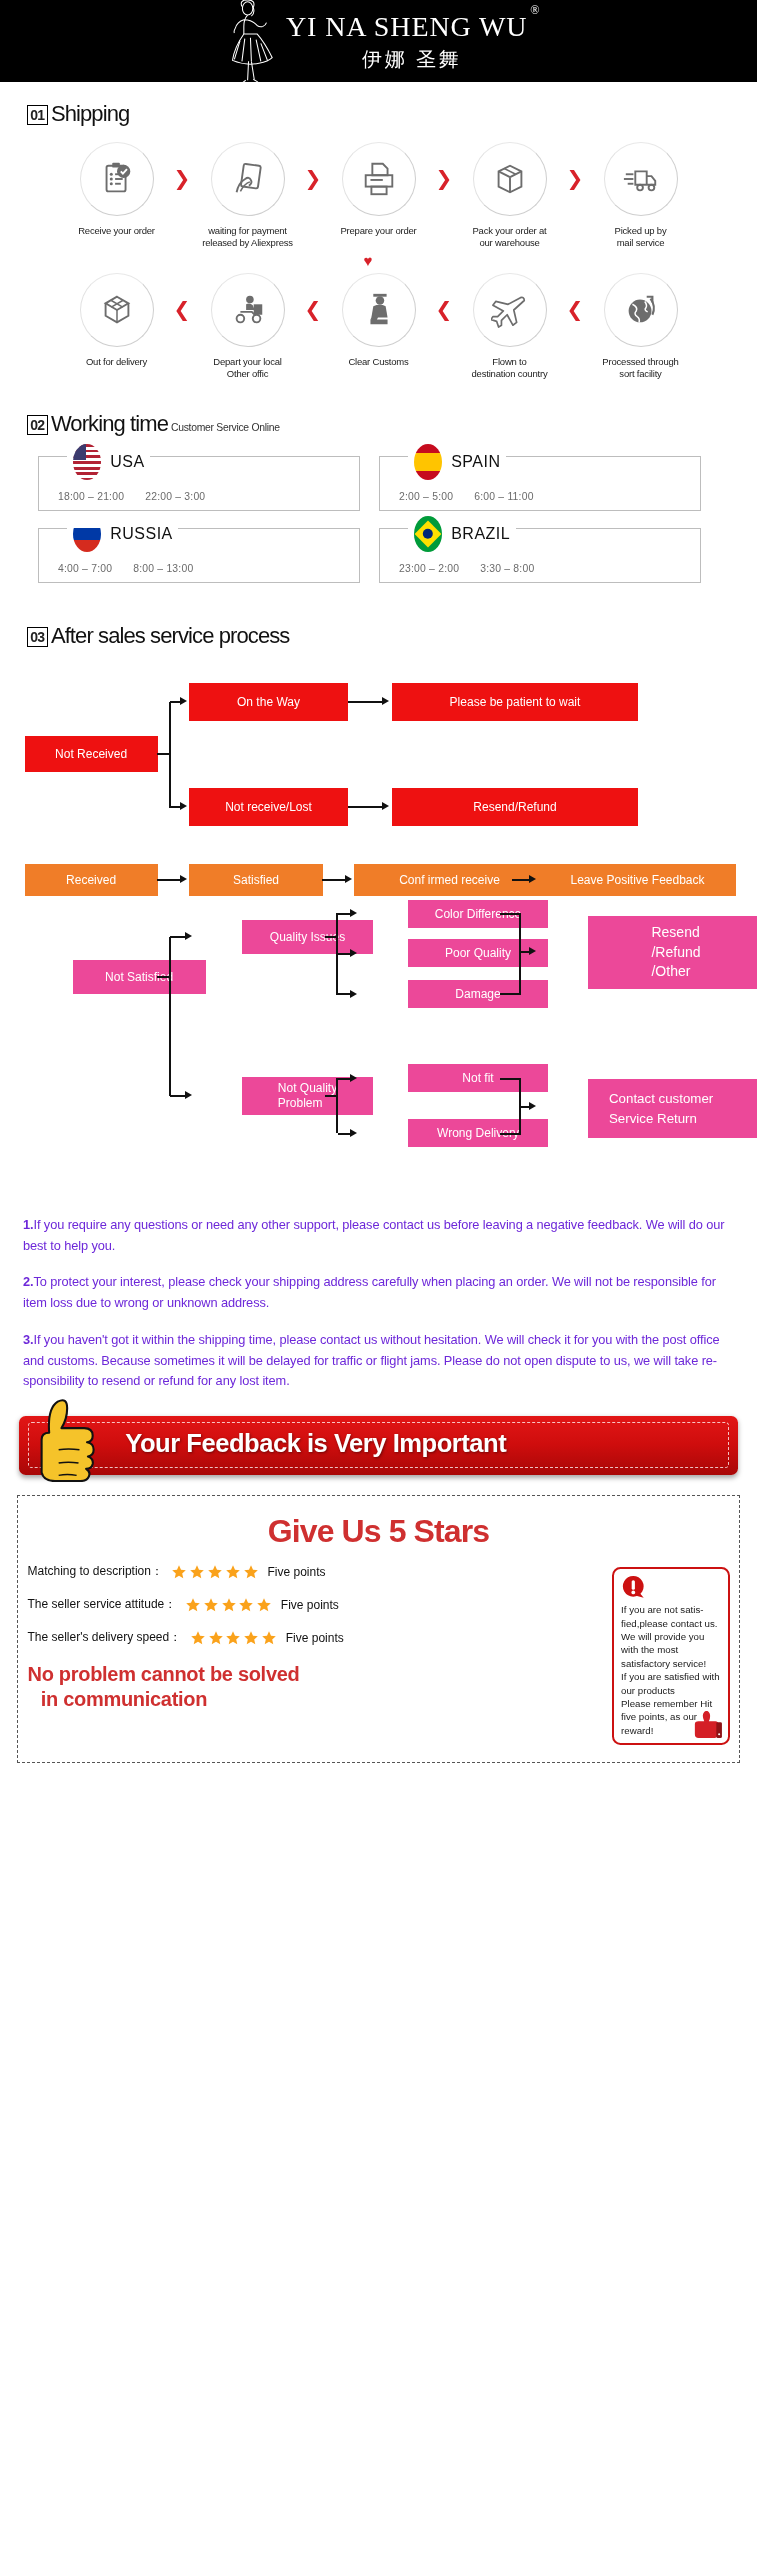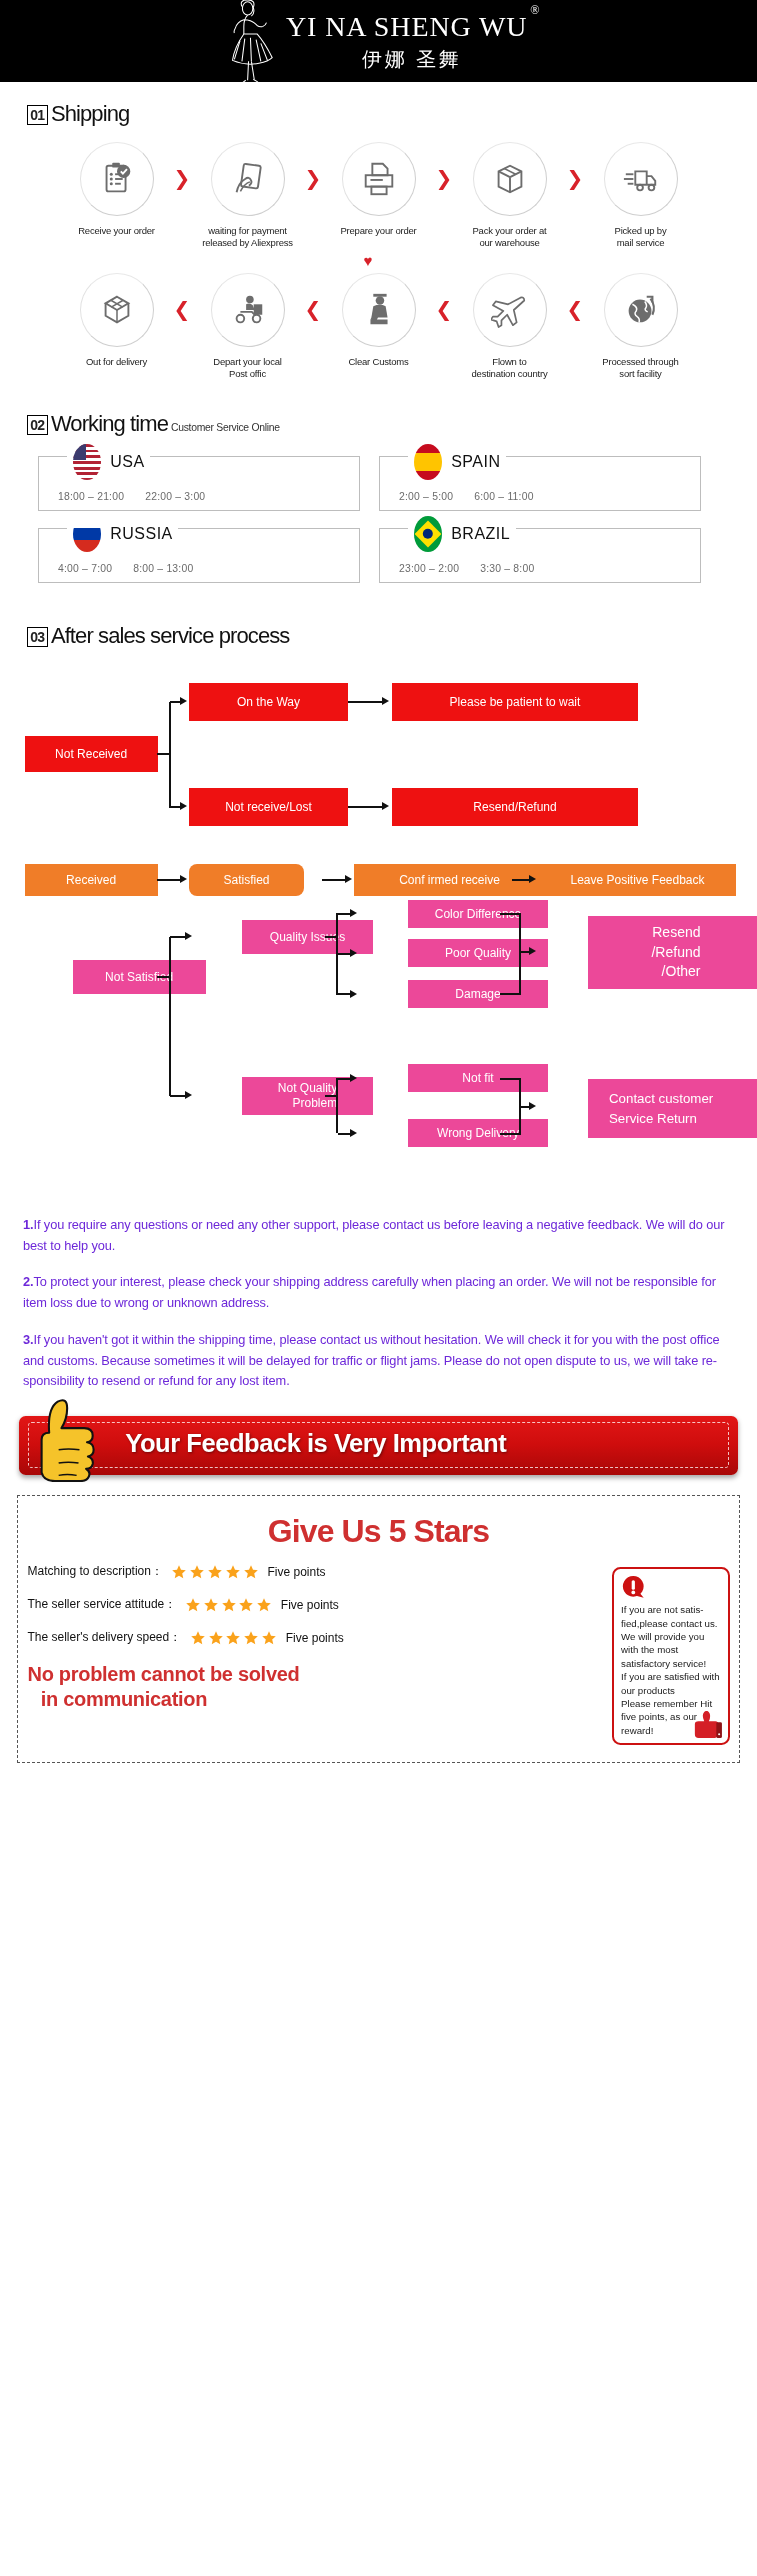--- a/index.html
+++ b/index.html
@@ -45,21 +45,21 @@
   .f-usa .stripes{position:absolute;inset:0;background:repeating-linear-gradient(#b22234 0 2.8px,#fff 2.8px 5.7px);}
   .f-usa .canton{position:absolute;left:0;top:0;width:48%;height:46%;background:#3c3b6e;}
   .f-es{background:linear-gradient(#c60b1e 0 26%,#ffc400 26% 74%,#c60b1e 74% 100%);}
   .f-ru{background:linear-gradient(#fff 0 33%,#0039a6 33% 66%,#d52b1e 66% 100%);}
   .f-br{background:#009b3a;}
   .f-br .lozenge{position:absolute;left:50%;top:50%;transform:translate(-50%,-50%) rotate(45deg);width:19px;height:19px;background:#fedf00;}
   .f-br .globe{position:absolute;left:50%;top:50%;transform:translate(-50%,-50%);width:10.4px;height:10.4px;border-radius:50%;background:#002776;}
 
   
   .flow{position:relative;margin:15px 0 0 0;width:757px;height:549px;}
-  .fbox{position:absolute;display:flex;align-items:center;justify-content:center;text-align:right;
+  .fbox{position:absolute;display:flex;align-items:center;justify-content:center;text-align:left;
         color:#fff;font-size:12px;line-height:1.25;box-sizing:border-box;padding:1.9px 3.8px;}
   .red{background:#ee1111;}
   .org{background:#f07d28;}
   .yel{background:#ec4899;margin-left:48px;}
   .fline{position:absolute;background:#111;}
   .farrow{position:absolute;width:0;height:0;border-top:4.7px solid transparent;border-bottom:4.7px solid transparent;border-left:7.6px solid #111;}
 
   
   .notes{padding:3.8px 23px 0 23px;}
   .note{font-size:12.8px;line-height:1.62;color:#6d28d9;margin:0 0 16px 0;letter-spacing:-0.1px;}
@@ -227,21 +227,21 @@
           <svg width="38" height="38" viewBox="0 0 40 40">
             <circle cx="22" cy="9" r="4" fill="#6d6d6d"></circle>
             <path d="M18 14 q4 -2 7 1 l2 5 h-9 z" fill="#6d6d6d"></path>
             <rect x="26" y="14" width="9" height="11" fill="#6d6d6d"></rect>
             <path d="M12 22 h12 l4 4" stroke="#6d6d6d" stroke-width="2" fill="none"></path>
             <circle cx="12" cy="29" r="4" fill="none" stroke="#6d6d6d" stroke-width="2"></circle>
             <circle cx="29" cy="29" r="4" fill="none" stroke="#6d6d6d" stroke-width="2"></circle>
           </svg>
         </div>
         <div class="ship-cap" style="white-space:pre-line">Depart your local
-Post offic</div>
+Other offic</div>
       </div>
       <div class="chev">❮</div>
 
       <div class="ship-item">
         <div class="circ">
           <svg width="38" height="38" viewBox="0 0 40 40">
             <rect x="14" y="3" width="14" height="3" fill="#6d6d6d"></rect>
             <circle cx="21" cy="10" r="4.5" fill="#6d6d6d"></circle>
             <path d="M14 16 q7 -3 13 0 l2 12 h-17 z" fill="#6d6d6d"></path>
             <path d="M16 20 l-5 10 l6 2 l4 -9 z" fill="#6d6d6d"></path>
@@ -358,21 +358,21 @@
     <div class="fline" style="left:170px;top:39px;width:10.4px;height:1.9px;"></div>
     <div class="farrow" style="left:180px;top:35px;"></div>
     <div class="fline" style="left:170px;top:144px;width:10.4px;height:1.9px;"></div>
     <div class="farrow" style="left:180px;top:140px;"></div>
     <div class="fline" style="left:348px;top:39px;width:34px;height:1.9px;"></div>
     <div class="farrow" style="left:382px;top:35px;"></div>
     <div class="fline" style="left:348px;top:144px;width:34px;height:1.9px;"></div>
     <div class="farrow" style="left:382px;top:140px;"></div>
 
     <div class="fbox org" style="left:24.6px;  top:202px; width:133px;height:32px;">Received</div>
-    <div class="fbox org" style="left:189px; top:202px; width:115px;height:32px;border-radius:8px;">Satisfied</div>
+    <div class="fbox org" style="left:189px; top:202px; width:134px;height:32px;">Satisfied</div>
     <div class="fbox org" style="left:354px; top:202px; width:191px;height:32px;">Conf irmed receive</div>
     <div class="fbox org" style="left:539px; top:202px; width:197px;height:32px;">Leave Positive Feedback</div>
     <div class="fline" style="left:157px;top:217px;width:23px;height:1.9px;"></div>
     <div class="farrow" style="left:180px;top:213px;"></div>
     <div class="fline" style="left:322px;top:217px;width:23px;height:1.9px;"></div>
     <div class="farrow" style="left:345px;top:213px;"></div>
     <div class="fline" style="left:512px;top:217px;width:18px;height:1.9px;"></div>
     <div class="farrow" style="left:529px;top:213px;"></div>
 
     <div class="fbox yel" style="left:24.6px;  top:298px; width:133px;height:34px;">Not Satisfied</div>

